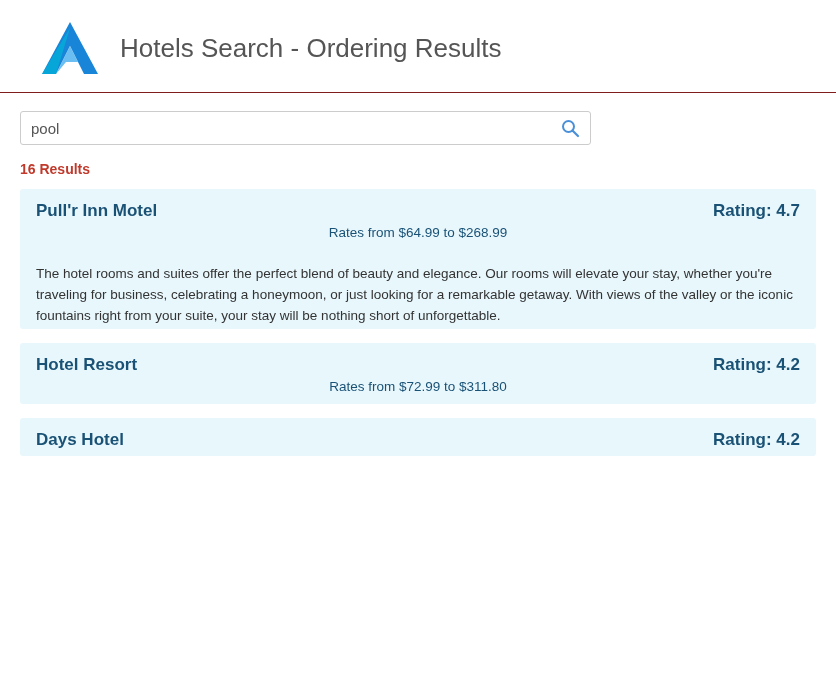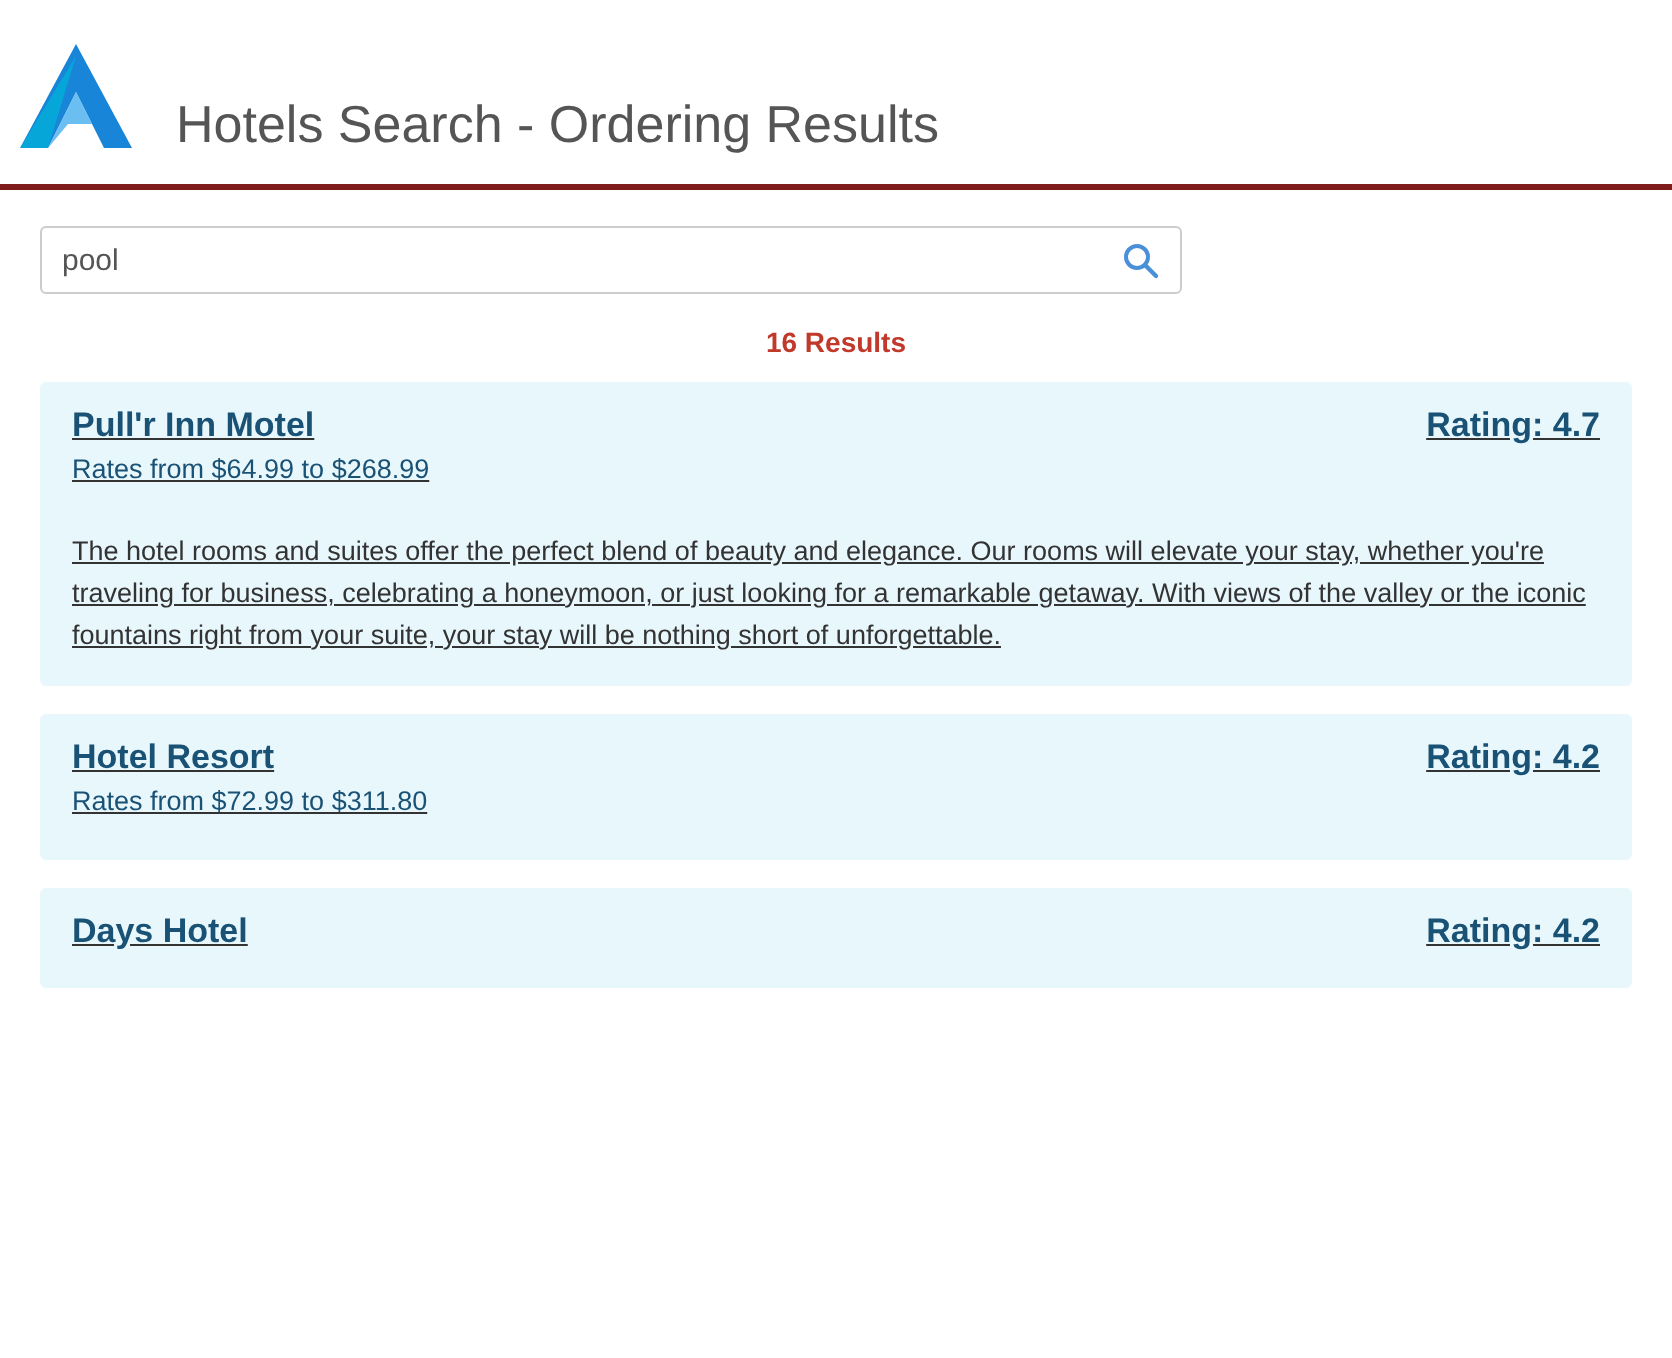--- a/index.html
+++ b/index.html
@@ -7,23 +7,23 @@
       font-family: 'Segoe UI', Arial, sans-serif;
       background: #fff;
       color: #333;
       width: 836px;
       min-height: 679px;
       overflow-x: hidden;
     }
 
     .header {
       display: flex;
-      align-items: flex-end;
-      padding: 18px 20px 14px 4px;
-      border-bottom: 3px solid #7f1d1d;
+      align-items: center;
+      padding: 18px 20px 14px 36px;
+      border-bottom: 1px solid #7f1d1d;
     }
 
     .logo-container {
       width: 68px;
       height: 60px;
       margin-right: 16px;
       flex-shrink: 0;
     }
 
     .logo-svg {
@@ -65,39 +65,37 @@
       cursor: pointer;
       padding: 0;
       display: flex;
       align-items: center;
     }
 
     .results-count {
       padding: 8px 20px 6px 20px;
       font-size: 14px;
       color: #c0392b;
-      text-align: center;
     }
 
     .results-count span {
       font-weight: bold;
     }
 
     .results-list {
       padding: 6px 20px 0 20px;
       overflow-y: auto;
       max-height: 490px;
     }
 
     .hotel-card {
       background: #e8f7fc;
       border-radius: 3px;
-      padding: 12px 16px 14px 16px;
+      padding: 12px 16px 2px 16px;
       margin-bottom: 14px;
-      text-decoration: underline;
     }
 
     .hotel-header {
       display: flex;
       justify-content: space-between;
       align-items: flex-start;
       margin-bottom: 4px;
     }
 
     .hotel-name {
@@ -112,20 +110,21 @@
       font-size: 17px;
       color: #1a5276;
       font-weight: 600;
       white-space: nowrap;
     }
 
     .hotel-rates {
       font-size: 13.5px;
       color: #1a5276;
       margin-bottom: 8px;
+      text-align: center;
     }
 
     .hotel-description {
       font-size: 13.5px;
       color: #333;
       line-height: 1.55;
       margin-top: 24px;
     }
 
     

